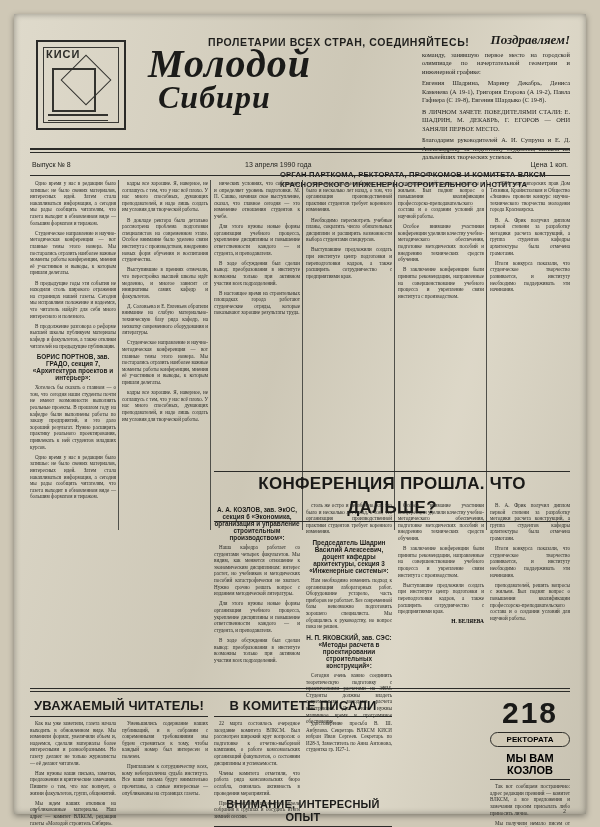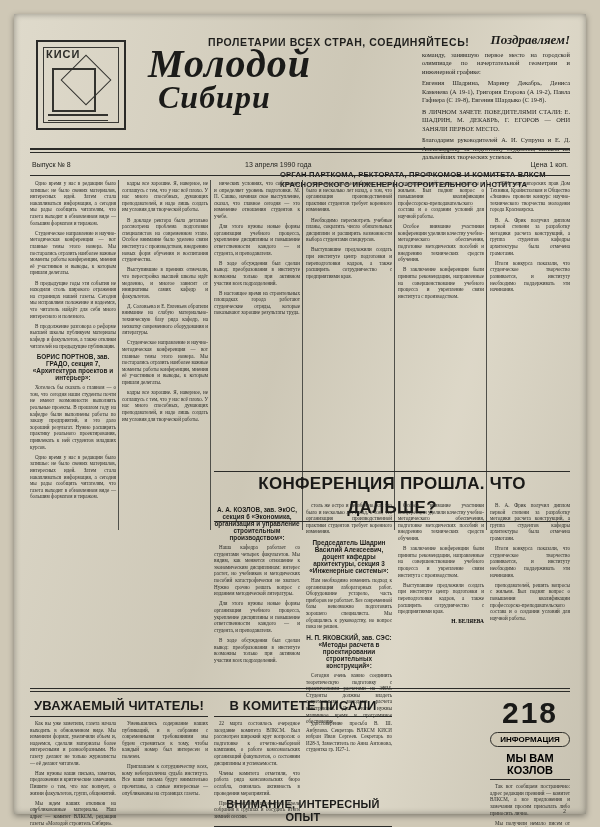--- a/index.html
+++ b/index.html
@@ -247,21 +247,21 @@
           </div>
 
           <div class="shead sm" style="margin-top:16px;line-height:1.15;">ВНИМАНИЕ, ИНТЕРЕСНЫЙ ОПЫТ</div>
           <div class="hline"></div>
           <p class="t">Для студентов 3—4 курсов кафедра технологии строительного производства провела конкурс по дисциплине. Были подведены итоги конкурса, в котором участвовали студенты разных групп.</p>
 
         </div>
 
         <div class="info218">
           <div class="digits">218</div>
-          <div class="infbox">ИНФОРМАЦИЯ</div>
+          <div class="infbox">РЕКТОРАТА</div>
           <div class="mywrote">МЫ ВАМ КОЗЛОВ</div>
           <div class="hline"></div>
           <p class="t" style="text-align:justify;">Так вот сообщаем постранично: адрес редакции прежний — комитет ВЛКСМ, а все предложения и замечания просим присылать либо приносить лично.</p>
           <p class="t">Мы получили немало писем от наших читателей. Часть из них уже опубликована, остальные ждут своей очереди.</p>
 
         </div>
 
         <div class="footmark">
           <span class="lf">1</span>
           <span class="rt">2</span>

